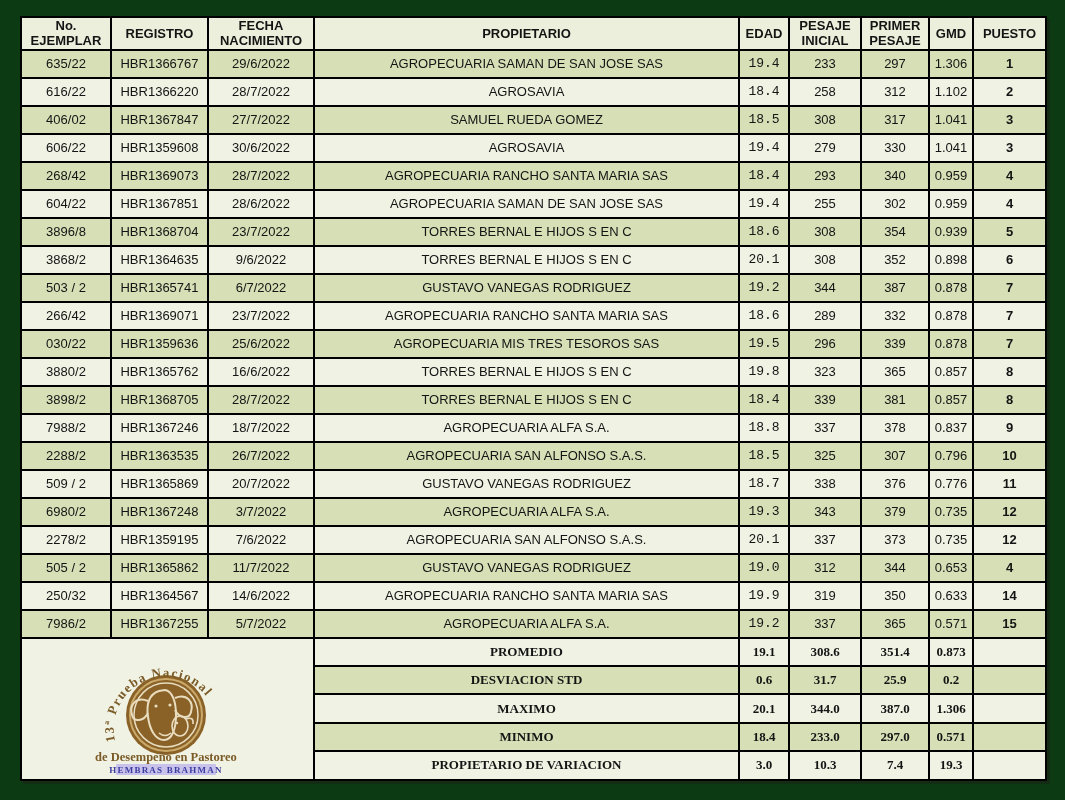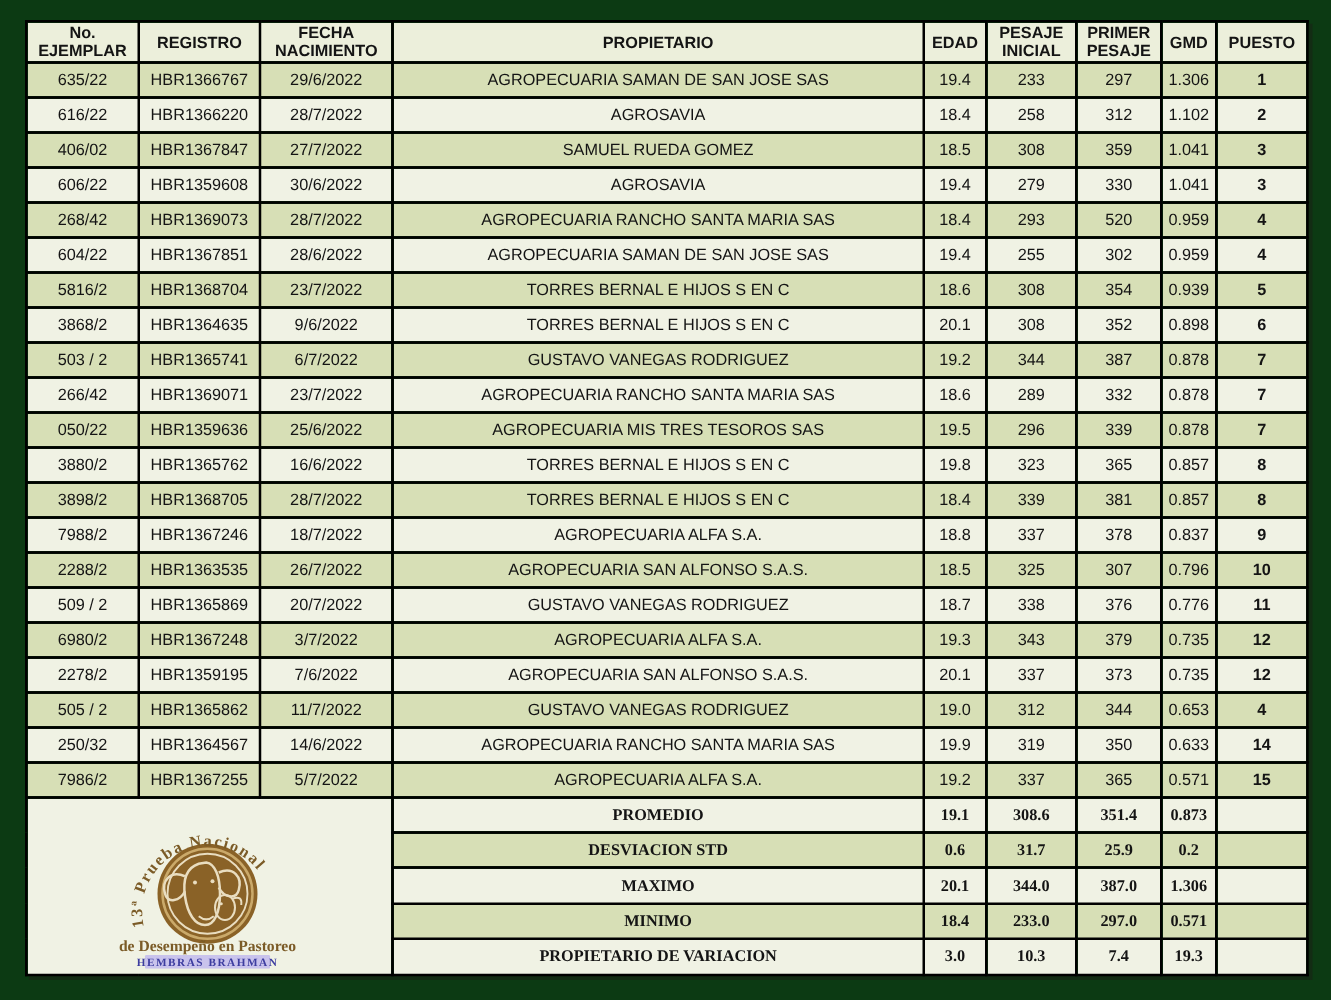--- a/index.html
+++ b/index.html
@@ -33,21 +33,21 @@
     overflow:hidden;white-space:nowrap;
   }
   #main-table thead tr{height:32px;}
   #main-table thead th{
     background:var(--header-background);
     font-weight:bold;line-height:1.18;
   }
   #main-table tbody tr{height:28px;}
   tr.dark td{background:var(--row-dark);}
   tr.light td{background:var(--row-light);}
-  tbody.data td.col-edad{vertical-align:top;padding-top:3px;}
+  tbody.data td.col-edad{vertical-align:top;padding-top:3px;font-family:Liberation Mono, monospace;}
   tbody.data td.col-pesaje_inicial,
   tbody.data td.col-primer_pesaje{vertical-align:bottom;padding-bottom:4px;}
   tbody.data td.col-puesto{font-weight:bold;}
   tbody.summary td{font-weight:bold;font-family:Liberation Serif, serif;}
   tbody.summary td.summary-label{text-align:left;padding-left:4px;}
   td.logo-cell{background:var(--row-light) !important;vertical-align:middle;text-align:center;padding:0;}
 </style>
 </head>
 <body>
 
@@ -122,21 +122,21 @@
           <td class="col-gmd">1.102</td>
           <td class="col-puesto">2</td>
         </tr>
         <tr class="dark">
           <td class="col-no_ejemplar">406/02</td>
           <td class="col-registro">HBR1367847</td>
           <td class="col-fecha_nacimiento">27/7/2022</td>
           <td class="col-propietario">SAMUEL RUEDA GOMEZ</td>
           <td class="col-edad">18.5</td>
           <td class="col-pesaje_inicial">308</td>
-          <td class="col-primer_pesaje">359</td>
+          <td class="col-primer_pesaje">317</td>
           <td class="col-gmd">1.041</td>
           <td class="col-puesto">3</td>
         </tr>
         <tr class="light">
           <td class="col-no_ejemplar">606/22</td>
           <td class="col-registro">HBR1359608</td>
           <td class="col-fecha_nacimiento">30/6/2022</td>
           <td class="col-propietario">AGROSAVIA</td>
           <td class="col-edad">19.4</td>
           <td class="col-pesaje_inicial">279</td>
@@ -144,37 +144,37 @@
           <td class="col-gmd">1.041</td>
           <td class="col-puesto">3</td>
         </tr>
         <tr class="dark">
           <td class="col-no_ejemplar">268/42</td>
           <td class="col-registro">HBR1369073</td>
           <td class="col-fecha_nacimiento">28/7/2022</td>
           <td class="col-propietario">AGROPECUARIA RANCHO SANTA MARIA SAS</td>
           <td class="col-edad">18.4</td>
           <td class="col-pesaje_inicial">293</td>
-          <td class="col-primer_pesaje">520</td>
+          <td class="col-primer_pesaje">340</td>
           <td class="col-gmd">0.959</td>
           <td class="col-puesto">4</td>
         </tr>
         <tr class="light">
           <td class="col-no_ejemplar">604/22</td>
           <td class="col-registro">HBR1367851</td>
           <td class="col-fecha_nacimiento">28/6/2022</td>
           <td class="col-propietario">AGROPECUARIA SAMAN DE SAN JOSE SAS</td>
           <td class="col-edad">19.4</td>
           <td class="col-pesaje_inicial">255</td>
           <td class="col-primer_pesaje">302</td>
           <td class="col-gmd">0.959</td>
           <td class="col-puesto">4</td>
         </tr>
         <tr class="dark">
-          <td class="col-no_ejemplar">5816/2</td>
+          <td class="col-no_ejemplar">3896/8</td>
           <td class="col-registro">HBR1368704</td>
           <td class="col-fecha_nacimiento">23/7/2022</td>
           <td class="col-propietario">TORRES BERNAL E HIJOS S EN C</td>
           <td class="col-edad">18.6</td>
           <td class="col-pesaje_inicial">308</td>
           <td class="col-primer_pesaje">354</td>
           <td class="col-gmd">0.939</td>
           <td class="col-puesto">5</td>
         </tr>
         <tr class="light">
@@ -204,21 +204,21 @@
           <td class="col-registro">HBR1369071</td>
           <td class="col-fecha_nacimiento">23/7/2022</td>
           <td class="col-propietario">AGROPECUARIA RANCHO SANTA MARIA SAS</td>
           <td class="col-edad">18.6</td>
           <td class="col-pesaje_inicial">289</td>
           <td class="col-primer_pesaje">332</td>
           <td class="col-gmd">0.878</td>
           <td class="col-puesto">7</td>
         </tr>
         <tr class="dark">
-          <td class="col-no_ejemplar">050/22</td>
+          <td class="col-no_ejemplar">030/22</td>
           <td class="col-registro">HBR1359636</td>
           <td class="col-fecha_nacimiento">25/6/2022</td>
           <td class="col-propietario">AGROPECUARIA MIS TRES TESOROS SAS</td>
           <td class="col-edad">19.5</td>
           <td class="col-pesaje_inicial">296</td>
           <td class="col-primer_pesaje">339</td>
           <td class="col-gmd">0.878</td>
           <td class="col-puesto">7</td>
         </tr>
         <tr class="light">

